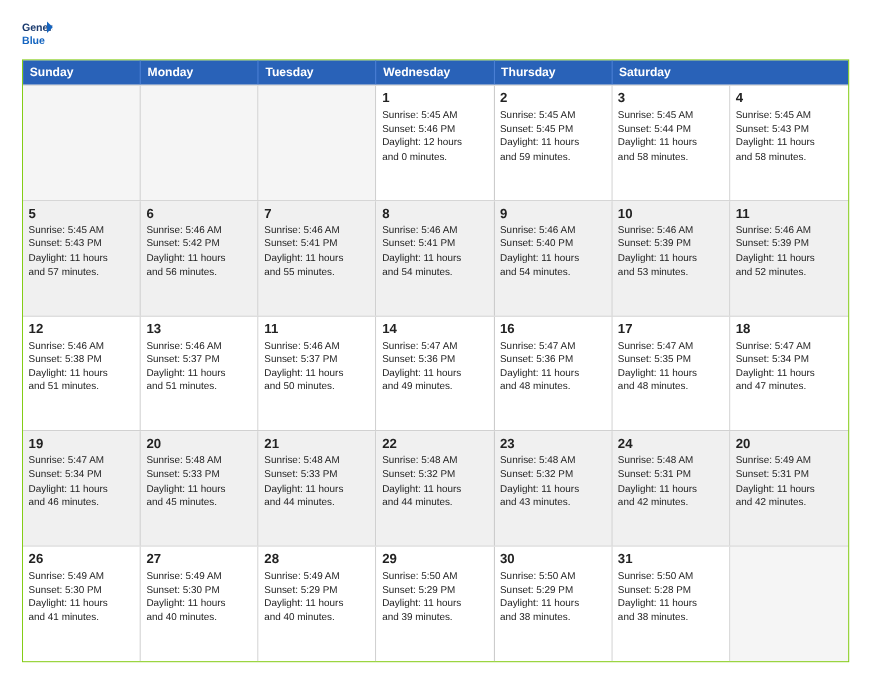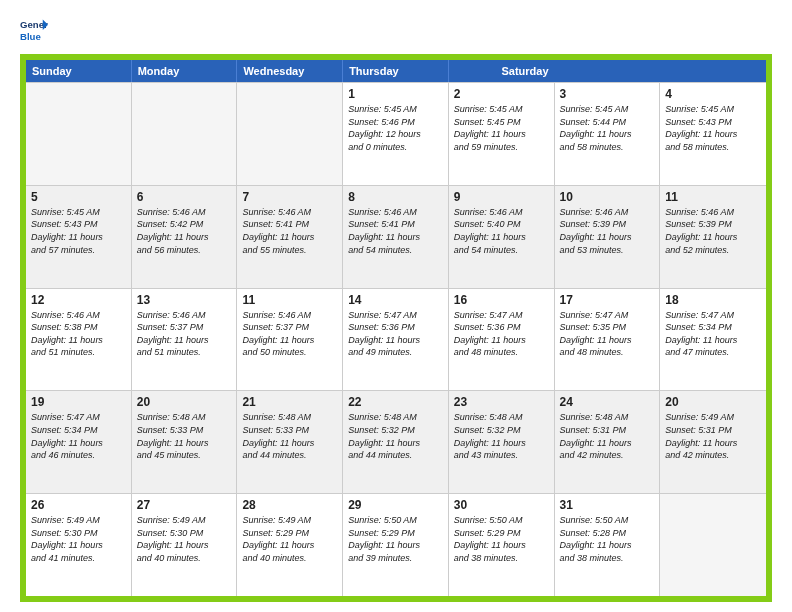--- a/index.html
+++ b/index.html
@@ -42,36 +42,36 @@
       line-height: 1.1;
     }
     .location {
       font-size: 14px;
       color: #444;
     }
     .calendar {
       flex: 1;
       display: flex;
       flex-direction: column;
-      border: 6px solid #84cc16;
+      border: 1px solid #84cc16;
     }
     .cal-header-row {
       display: grid;
       grid-template-columns: repeat(7, 1fr);
       background: #2962b8;
     }
     .cal-header-cell {
       color: #fff;
       font-size: 11px;
       font-weight: bold;
       padding: 5px 6px;
       border-right: 1px solid #4a7fd4;
       text-align: left;
     }
-    .cal-header-cell:last-child { border-right: none; text-align: right; }
+    .cal-header-cell:last-child { border-right: none; }
     .cal-body {
       display: flex;
       flex-direction: column;
       flex: 1;
     }
     .cal-row {
       display: grid;
       grid-template-columns: repeat(7, 1fr);
       flex: 1;
       border-top: 1px solid #ccc;
@@ -91,21 +91,20 @@
     .cal-cell.shaded { background: #f0f0f0; }
     .day-num {
       font-size: 12px;
       font-weight: bold;
       margin-bottom: 2px;
     }
     .cell-text {
       font-size: 9px;
       line-height: 1.4;
       color: #222;
-      font-style: italic;
     }
   </style>
 </head>
 <body>
 
 <div class="page">
   <div class="header">
     <div class="logo">
       <svg class="logo-icon" viewBox="0 0 32 32">
         <text x="0" y="14" font-size="11" font-weight="bold" fill="#1a3a6e">General</text>
@@ -116,20 +115,21 @@
     <div class="title-block">
       <div class="month-title"></div>
       <div class="location"></div>
     </div>
   </div>
 
   <div class="calendar">
     <div class="cal-header-row">
     <div class="cal-header-cell">Sunday</div>
         <div class="cal-header-cell">Monday</div>
+        <div class="cal-header-cell">Tuesday</div>
         <div class="cal-header-cell">Wednesday</div>
         <div class="cal-header-cell">Thursday</div>
         <div class="cal-header-cell">Saturday</div>
       </div>
     <div class="cal-body">
     <div class="cal-row">
           <div class="cal-cell empty"></div>
           <div class="cal-cell empty"></div>
           <div class="cal-cell empty"></div>
           <div class="cal-cell">

